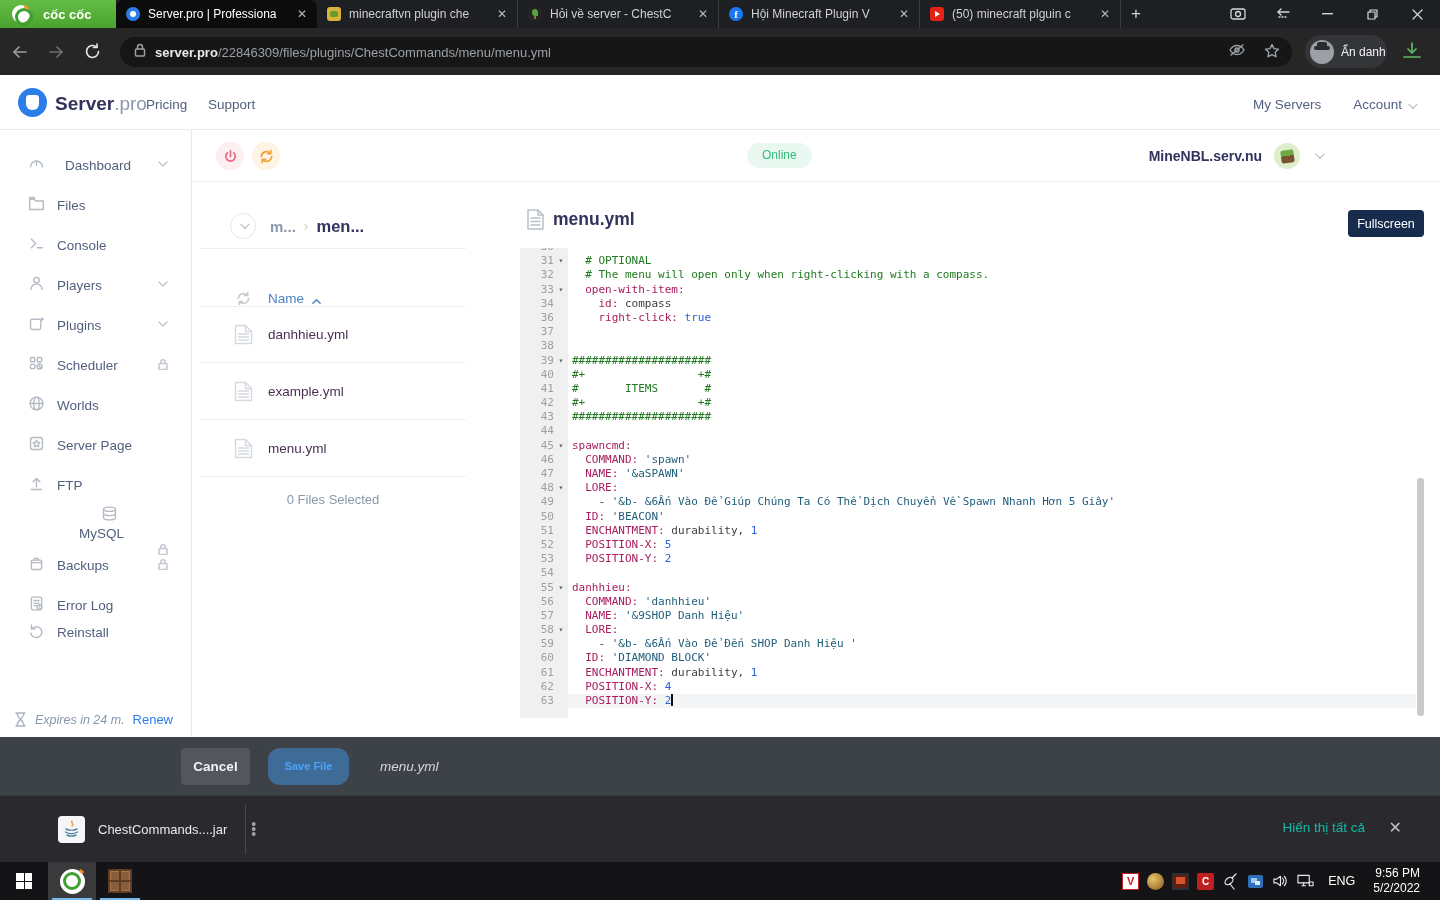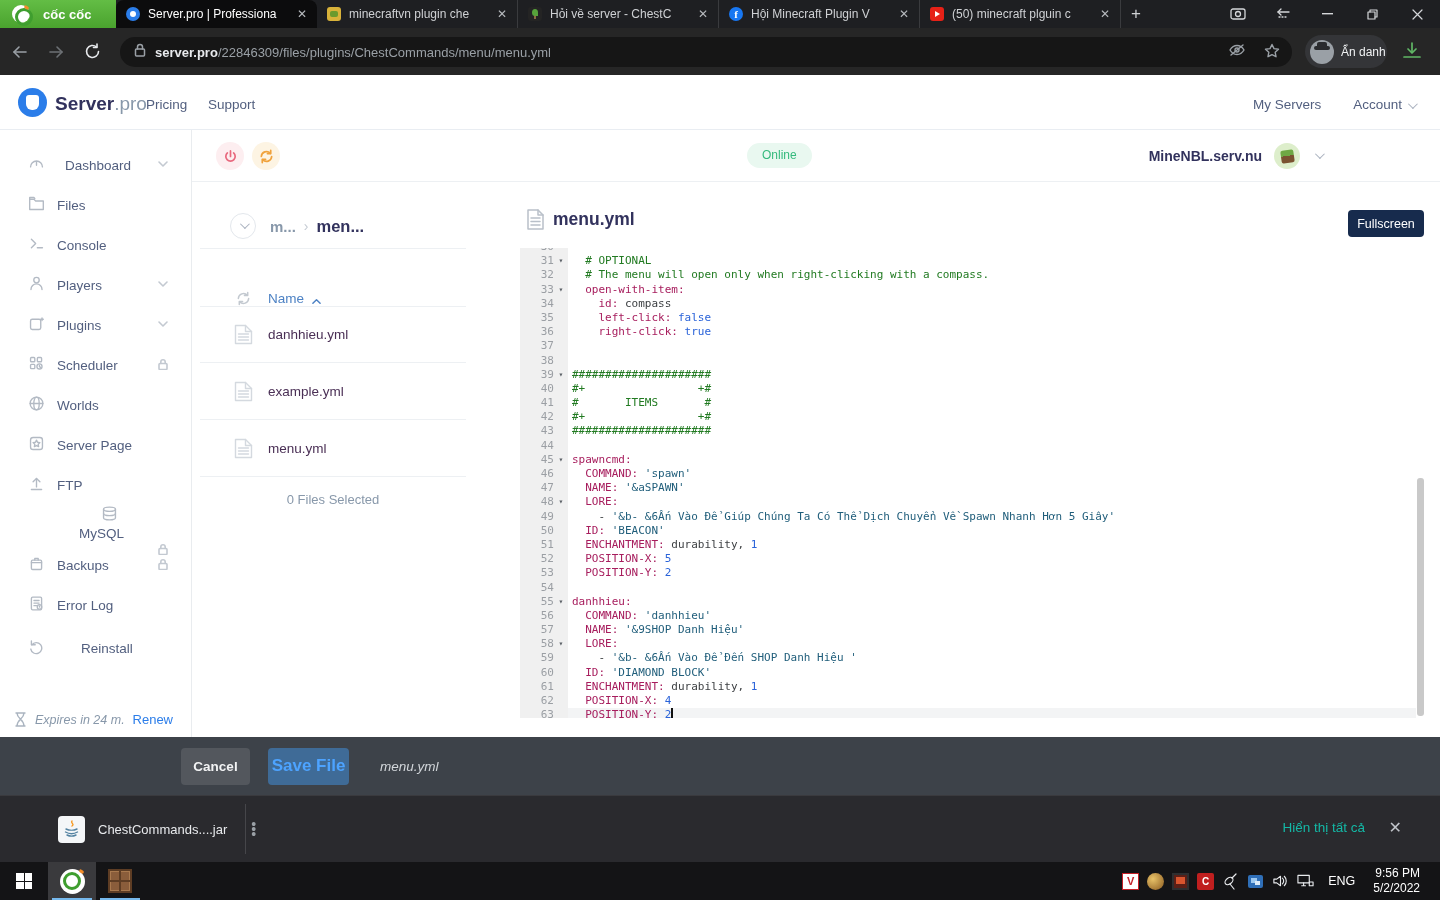--- a/index.html
+++ b/index.html
@@ -121,21 +121,21 @@
   .cl.active .ct { background:#f3f4f5; }
   .tk-c { color:#217a21; } .tk-k { color:#a71d5d; } .tk-s { color:#1f5d7a; }
   .tk-n { color:#2a63d9; } .tk-p { color:#3c3f42; }
   .cursor { display:inline-block; width:1.5px; height:12px; background:#111; vertical-align:-2px; }
   #edscroll { left:1417px; top:248px; width:7px; height:470px; }
   #edthumb { position:absolute; left:0; top:230px; width:7px; height:238px; background:#c9c9c9; border-radius:3px; }
 
   
   #actionbar { left:0; top:737px; width:1440px; height:58px; background:#3d4249; display:flex; align-items:center; }
   #cancelbtn { margin-left:181px; width:69px; height:37px; background:#53575d; border:none; border-radius:4px; color:#f2f3f4; font-size:13.5px; font-weight:bold; font-family:inherit; }
-  #savebtn { margin-left:18px; width:81px; height:37px; background:#3f6b97; border:none; border-radius:4px; color:#4da3ff; font-size:17px; font-weight:bold; font-family:inherit; }
+  #savebtn { margin-left:18px; width:81px; height:37px; background:#3f6b97; border:none; border-radius:12px; color:#4da3ff; font-size:11px; font-weight:bold; font-family:inherit; }
   #barfile { margin-left:31px; color:#d2d6da; font-style:italic; font-size:13.5px; }
 
   
   #dlbar { left:0; top:795px; width:1440px; height:67px; background:#2a2a2e; border-top:1px solid #3a3a3e; }
   #jarchip { position:absolute; left:48px; top:12px; height:43px; display:flex; align-items:center; border-radius:4px; padding:0 10px; }
   #jaricon { width:27px; height:27px; background:#f4f6f8; border-radius:4px; display:flex; align-items:center; justify-content:center; }
   #jarname { margin-left:13px; color:#e8eaed; font-size:13px; }
   #jarmenu { margin-left:24px; color:#9aa0a6; font-size:14px; letter-spacing:0; line-height:5px; text-align:center; }
   #dldiv { position:absolute; left:245px; top:8px; width:1px; height:50px; background:#46464a; }
   #showall { position:absolute; right:75px; top:24px; color:#14b8a6; font-size:13.5px; }
@@ -412,21 +412,21 @@
         </div>
         <div class="side-item" style="top: 455px;">
           <span><svg class="mi sline" viewBox="0 0 20 20">
               <rect x="4" y="2.5" width="12" height="15" rx="1.5"></rect>
               <path d="M7 6.5h6M7 9.5h6M7 12.5h3"></path>
               <circle cx="13.5" cy="14" r="2.6"></circle>
               <path d="M13.5 12.8v1.4"></path>
             </svg></span>
           <span class="lbl">Error Log</span>
         </div>
-        <div class="side-item" style="top: 498px; gap: 24px;">
+        <div class="side-item" style="top: 482px;">
           <span><svg class="mi sline" viewBox="0 0 20 20">
               <path d="M4.5 8a6.5 6.5 0 1 1-1.2 5"></path>
               <path d="M4 3.5V8h4.5"></path>
             </svg></span>
           <span class="lbl">Reinstall</span>
         </div>
       </div>
     <div id="expires">
       <svg class="sline" viewBox="0 0 13 15">
           <path d="M2 1h9M2 14h9M3 1c0 6 7 6 7 13M10 1c0 6-7 6-7 13"></path>
@@ -548,25 +548,20 @@
           <span class="gut">33</span>
           <span class="fold">▾</span>
           <span class="ct"><span class="tk-p">  </span><span class="tk-k">open-with-item:</span></span>
         </div>
         <div class="cl">
           <span class="gut">34</span>
           <span class="fold"></span>
           <span class="ct"><span class="tk-p">    </span><span class="tk-k">id:</span><span class="tk-p"> compass</span></span>
         </div>
         <div class="cl">
-          <span class="gut">35</span>
-          <span class="fold"></span>
-          <span class="ct"><span class="tk-p">    </span><span class="tk-k">left-click:</span><span class="tk-p"> </span><span class="tk-n">false</span></span>
-        </div>
-        <div class="cl">
           <span class="gut">36</span>
           <span class="fold"></span>
           <span class="ct"><span class="tk-p">    </span><span class="tk-k">right-click:</span><span class="tk-p"> </span><span class="tk-n">true</span></span>
         </div>
         <div class="cl">
           <span class="gut">37</span>
           <span class="fold"></span>
           <span class="ct"></span>
         </div>
         <div class="cl">

